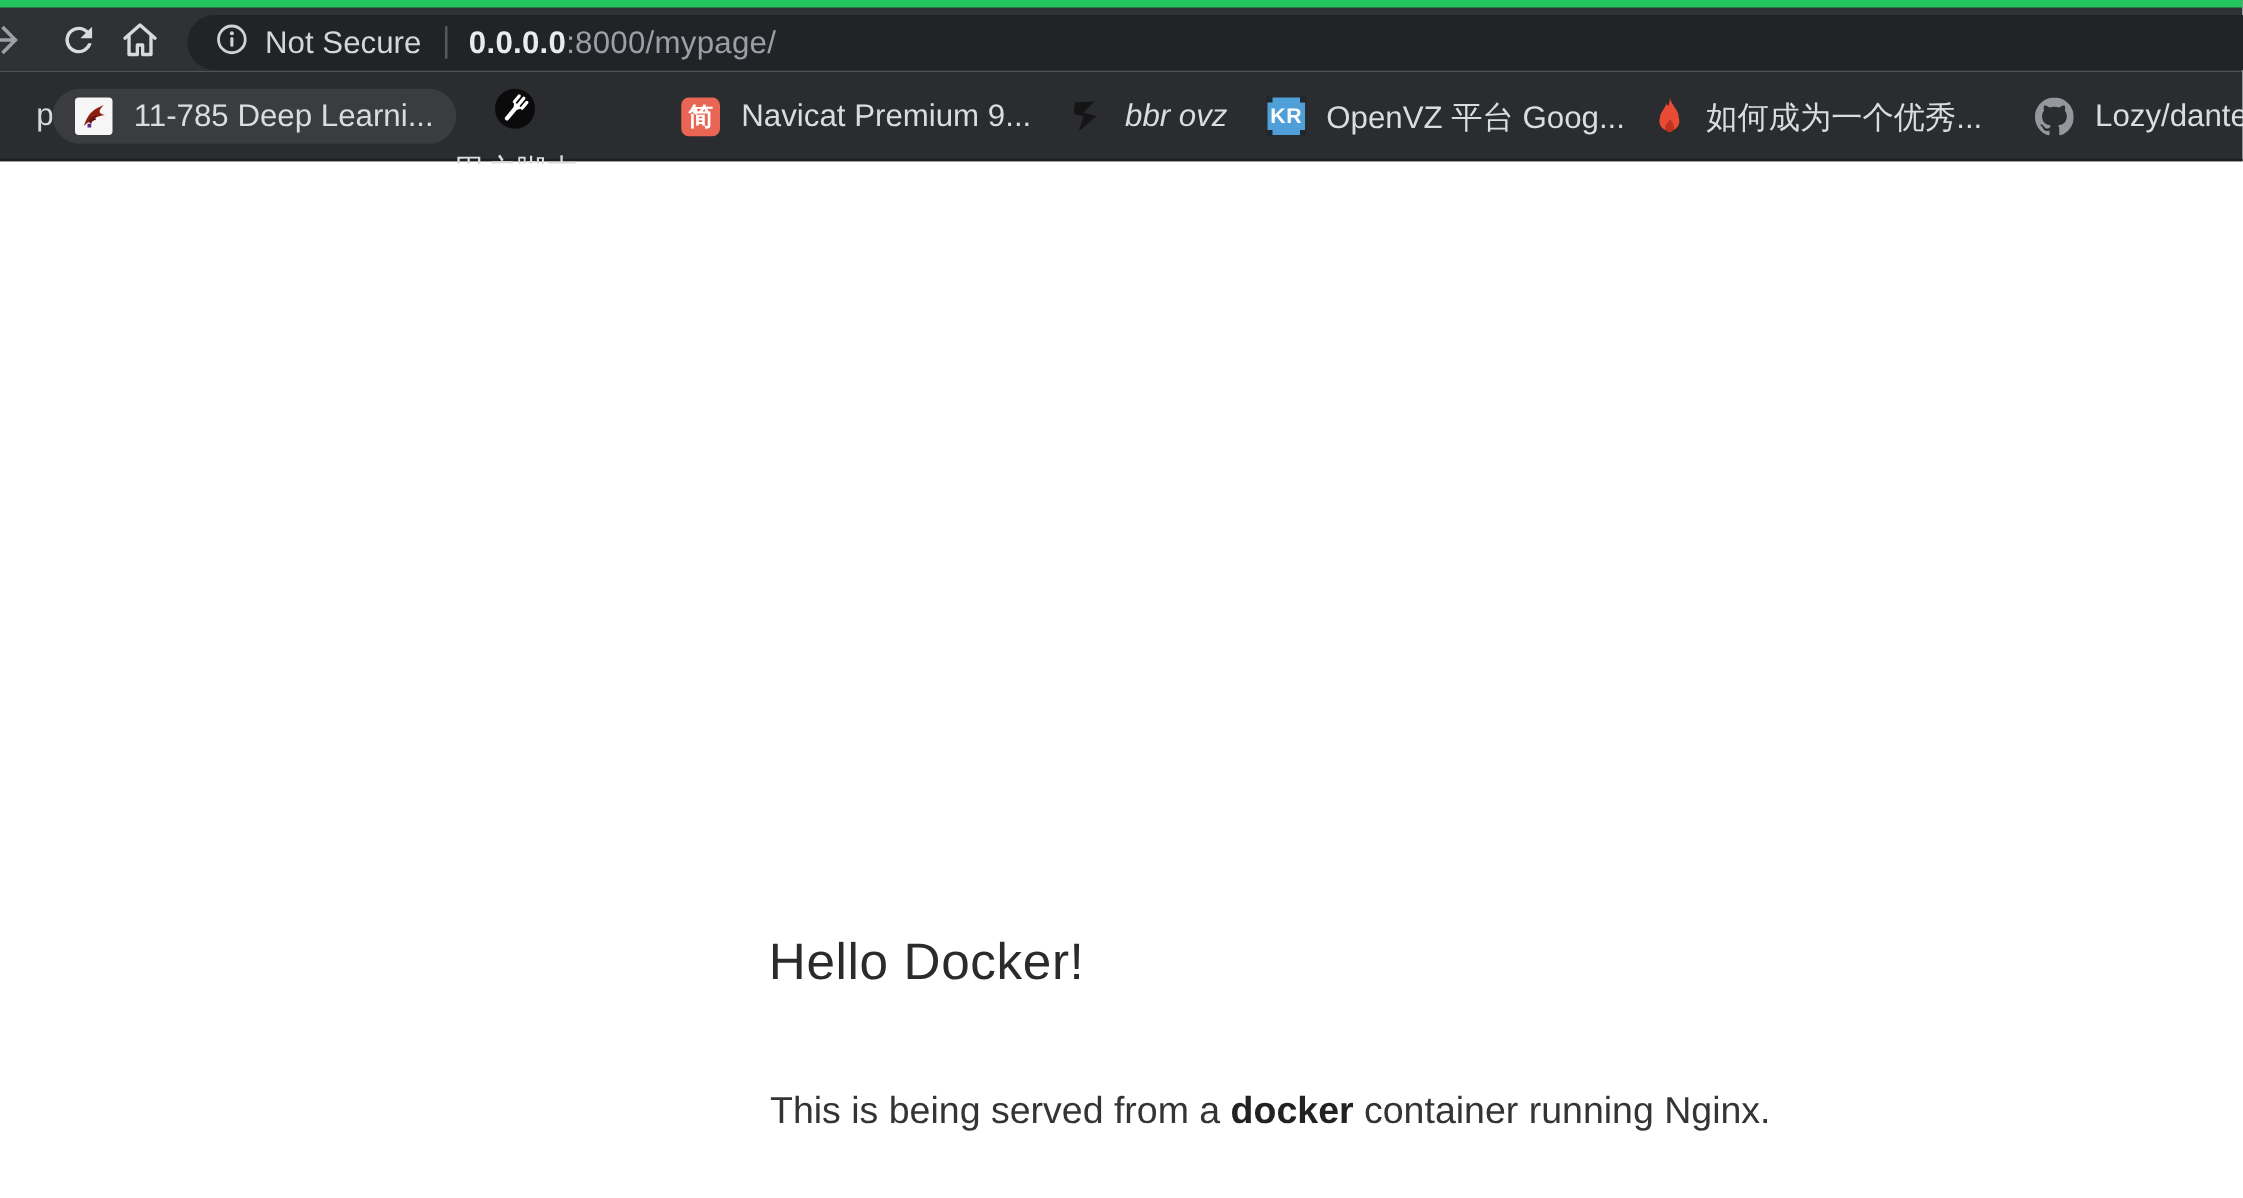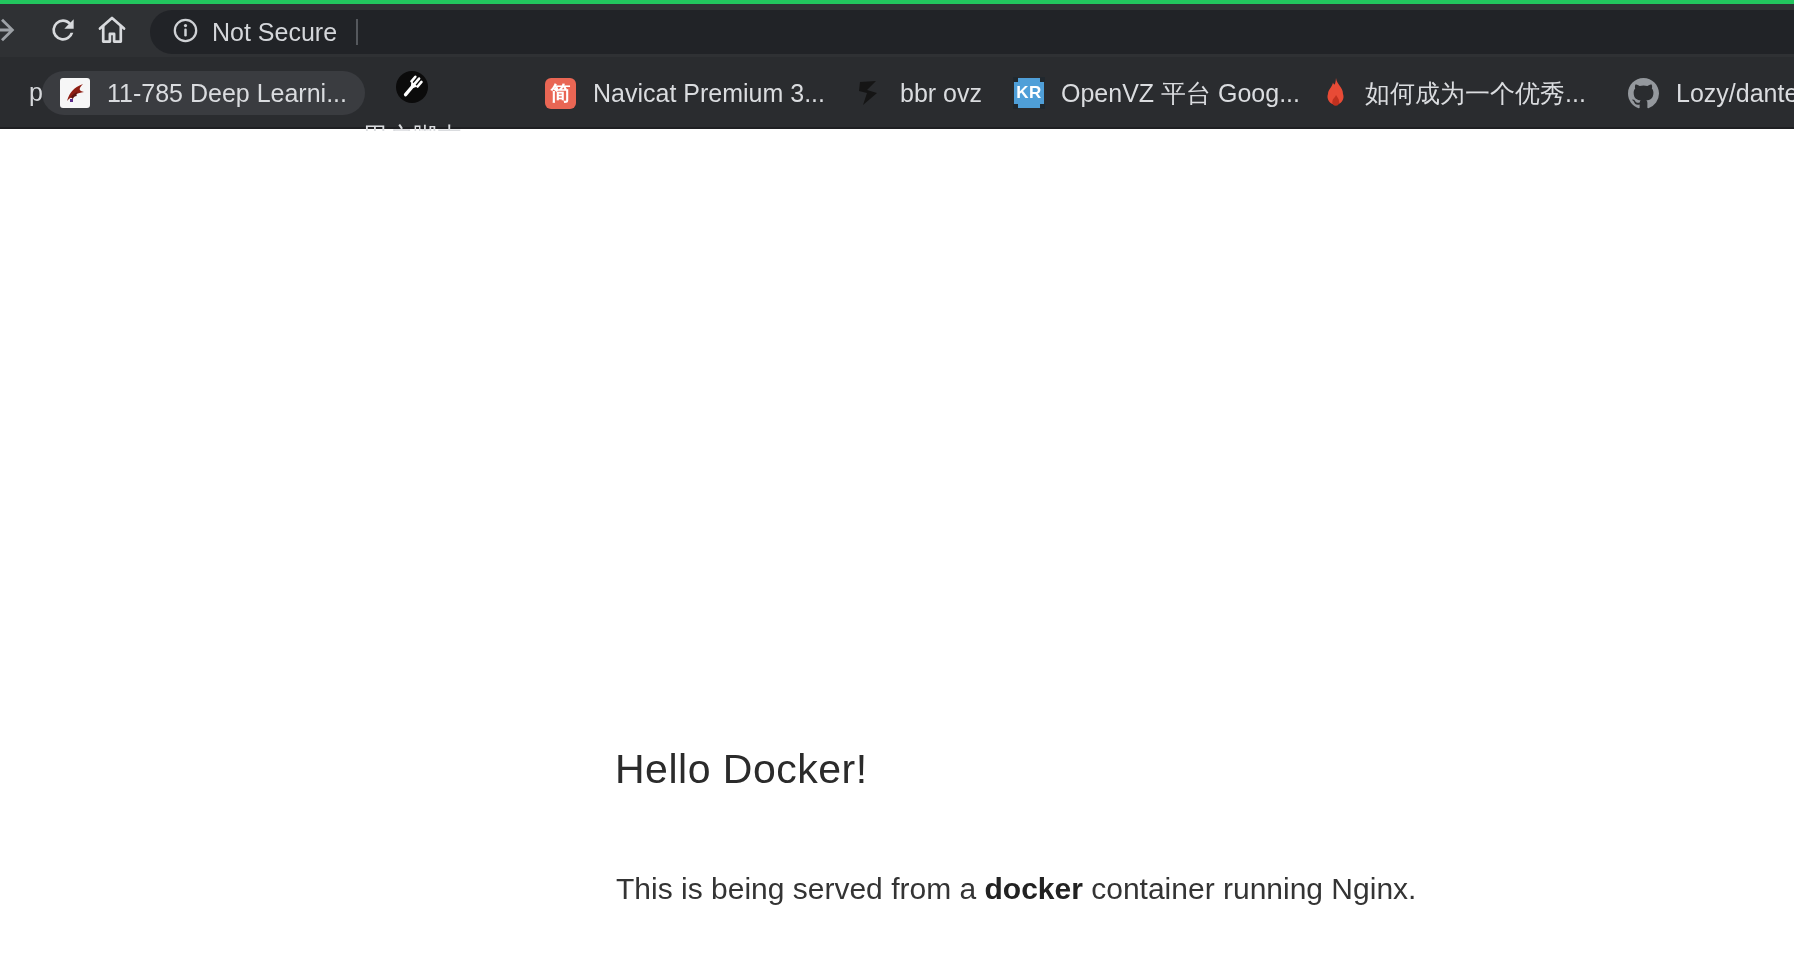--- a/index.html
+++ b/index.html
@@ -2,21 +2,21 @@
 <html><head>
 <meta charset="utf-8">
 <style>
   * { margin:0; padding:0; box-sizing:border-box; }
   html,body { width:1794px; height:958px; overflow:hidden; background:#fff;
               font-family:"Liberation Sans", sans-serif; }
   .canvas { position:absolute; inset:0; width:1794px; height:958px; }
 
   
   .toolbar { position:absolute; left:0; top:0; width:1794px; height:57px;
-             background:#2f3134; border-top:4px solid #22c55e; }
+             background:#2f3134; border-top:6px solid #22c55e; }
   .tb-btn { position:absolute; top:9px; width:38px; height:38px;
             display:flex; align-items:center; justify-content:center; }
   .nav-forward { left:-16px; }
   .reload { left:44px; }
   .home { left:93px; }
 
   .omnibox { position:absolute; left:150px; top:6px; width:1700px; height:44px;
              background:#212327; border-radius:22px; display:flex;
              align-items:center; padding-left:22px; }
   .secure-label { color:#d4d6da; font-size:25px; margin-left:13px; }
@@ -85,20 +85,21 @@
     <div class="omnibox">
       <span>
         <svg width="27" height="27" viewBox="0 0 24 24" fill="none">
           <circle cx="12" cy="12" r="9.5" stroke="#cfd1d5" stroke-width="2"></circle>
           <circle cx="12" cy="7.6" r="1.4" fill="#cfd1d5"></circle>
           <rect x="10.9" y="10.3" width="2.2" height="7" rx="1.1" fill="#cfd1d5"></rect>
         </svg>
       </span>
       <span class="secure-label">Not Secure</span>
       <span class="omni-divider"></span>
+      <span class="url"><span class="host">0.0.0.0</span><span class="path">:8000/mypage/</span></span>
     </div>
   </div>
 
   <div class="bookmarks">
 
     <span class="apps-cut">ps</span>
 
     <div class="bm hl" style="left:42px;">
       <span class="fav fav-white">
         <svg width="26" height="26" viewBox="0 0 26 26">
@@ -122,24 +123,24 @@
           </g>
         </svg>
       </span>
       <span>用户脚本</span>
     </div>
 
     <div class="bm" style="left:545px;">
       <span class="fav fav-jianshu" style="background:#e96654;">
         <span>简</span>
       </span>
-      <span>Navicat Premium 3...</span>
+      <span>Navicat Premium 9...</span>
     </div>
 
-    <div class="bm" style="left:853px;">
+    <div class="bm" style="left:853px;font-style:italic;">
       <span class="fav">
         <svg width="30" height="30" viewBox="0 0 30 30">
           <path d="M7 4 L23 3 L14 12 L24 15 L10 27 L14 15 L6 13 Z" fill="#151515"></path>
         </svg>
       </span>
       <span>bbr ovz</span>
     </div>
 
     <div class="bm" style="left:1324px;">
       <span class="fav">

